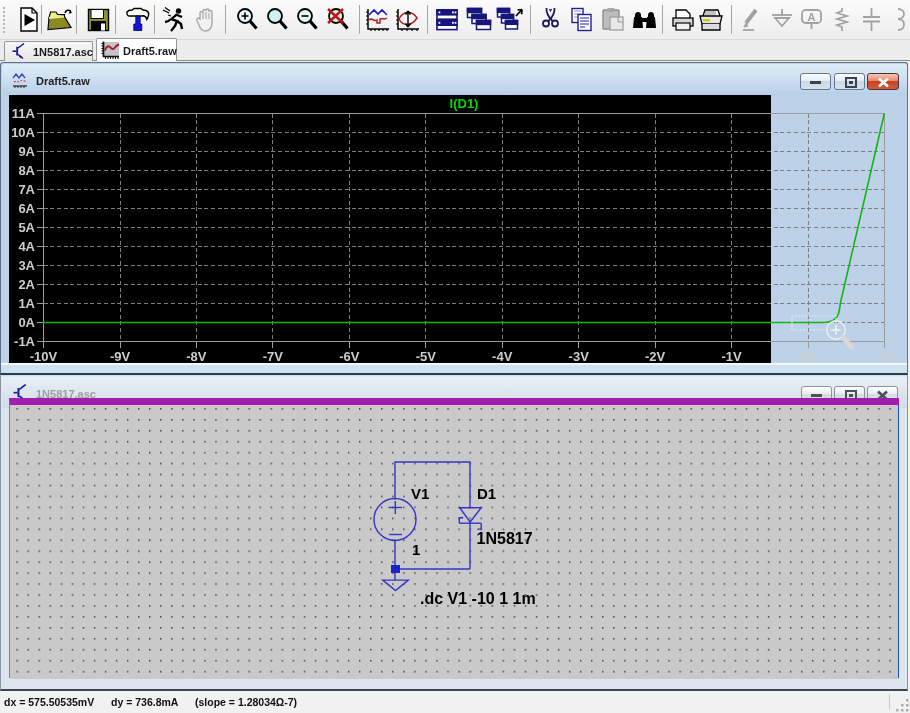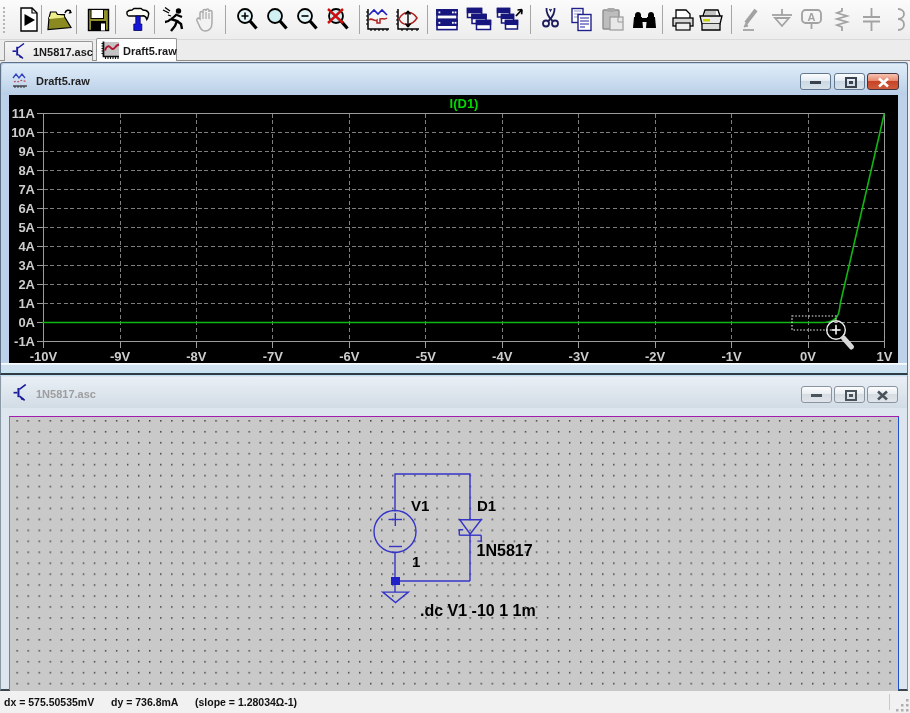--- a/index.html
+++ b/index.html
@@ -14,24 +14,24 @@
   #tabbar{left:0;top:40px;width:910px;height:22px;background:#ececec;}
   #tabline{left:0;top:60px;width:910px;height:1px;background:#8e8e8e;}
   .tab{position:absolute;box-sizing:border-box;font-size:11px;color:#1a1a1a;}
   .tab span,.wtext,#status span{filter:grayscale(1);font-weight:bold;}
   #tab1{left:4px;top:41px;width:89px;height:20px;background:linear-gradient(#f6f6f6,#e8e8e8);border:1px solid #979797;border-bottom:none;border-radius:2px 2px 0 0;}
   #tab2{left:96px;top:38px;width:81px;height:23px;background:#ffffff;border:1px solid #979797;border-bottom:none;border-radius:2px 2px 0 0;z-index:3;}
   
   .win{position:absolute;box-sizing:border-box;}
   #plotwin{left:0;top:62px;width:908px;height:313px;background:#bdd2e8;border:1px solid #5f7186;border-bottom:2px solid #333b42;border-radius:3px 3px 0 0;}
   #plottitle{left:1px;top:1px;width:905px;height:31px;background:linear-gradient(#e0edf9,#b9cfe7);border-radius:3px 3px 0 0;}
-  #plotblack{left:8px;top:32px;width:889px;height:268px;background:#000;}
+  #plotblack{left:8px;top:32px;width:762px;height:268px;background:#000;}
   #schwin{left:0;top:375px;width:908px;height:316px;background:#dde6ee;border:1px solid #8a98a6;border-top:1px solid #bfe2f4;border-bottom:2px solid #3d464e;}
   #schtitle{left:1px;top:1px;width:905px;height:31px;background:linear-gradient(#e9eff5,#d2dce6);}
-  #schcanvas{left:8px;top:40px;width:889px;height:273px;background:#1d4ed8;border-top:1px solid #a21caf;border-left:1px solid #808080;}
+  #schcanvas{left:8px;top:22px;width:889px;height:273px;background:#1d4ed8;border-top:7px solid #a21caf;border-left:1px solid #808080;}
   .wtext{position:absolute;left:34px;top:11px;font-size:11px;}
   .btn{position:absolute;box-sizing:border-box;width:31px;height:17px;border-radius:3px;}
   
   #status{left:0;top:691px;width:910px;height:22px;background:#f1f1f1;color:#111;}
 </style>
 </head>
 <body>
 <div class="abs" id="toolbar">
   <div class="grip"></div>
   <div class="sep" style="left:41px"></div>
@@ -427,21 +427,21 @@
       <text x="466.6" y="139">1N5817</text>
       <text x="410" y="198.5">.dc V1 -10 1 1m</text>
     </g>
   </svg>
   </div>
 </div>
 
 <div class="abs" id="status" style="font-size:10.5px;">
     <span style="position:absolute;left:4px;top:5px;">dx = 575.50535mV</span>
     <span style="position:absolute;left:111px;top:5px;">dy = 736.8mA</span>
-    <span style="position:absolute;left:195px;top:5px;">(slope = 1.28034Ω-1)</span>
+    <span style="position:absolute;left:195px;top:5px;">(slope = 1.28034Ω-7)</span>
 <div style="position:absolute;left:889px;top:3px;width:1px;height:16px;background:#c9c9c9;"></div>
 <svg style="position:absolute;left:896px;top:8px;" width="14" height="14">
       <g fill="#aeaeae">
         <rect x="10" y="0" width="2.5" height="2.5"></rect>
         <rect x="10" y="5" width="2.5" height="2.5"></rect>
         <rect x="10" y="10" width="2.5" height="2.5"></rect>
         <rect x="5" y="5" width="2.5" height="2.5"></rect>
         <rect x="5" y="10" width="2.5" height="2.5"></rect>
         <rect x="0" y="10" width="2.5" height="2.5"></rect>
       </g>

